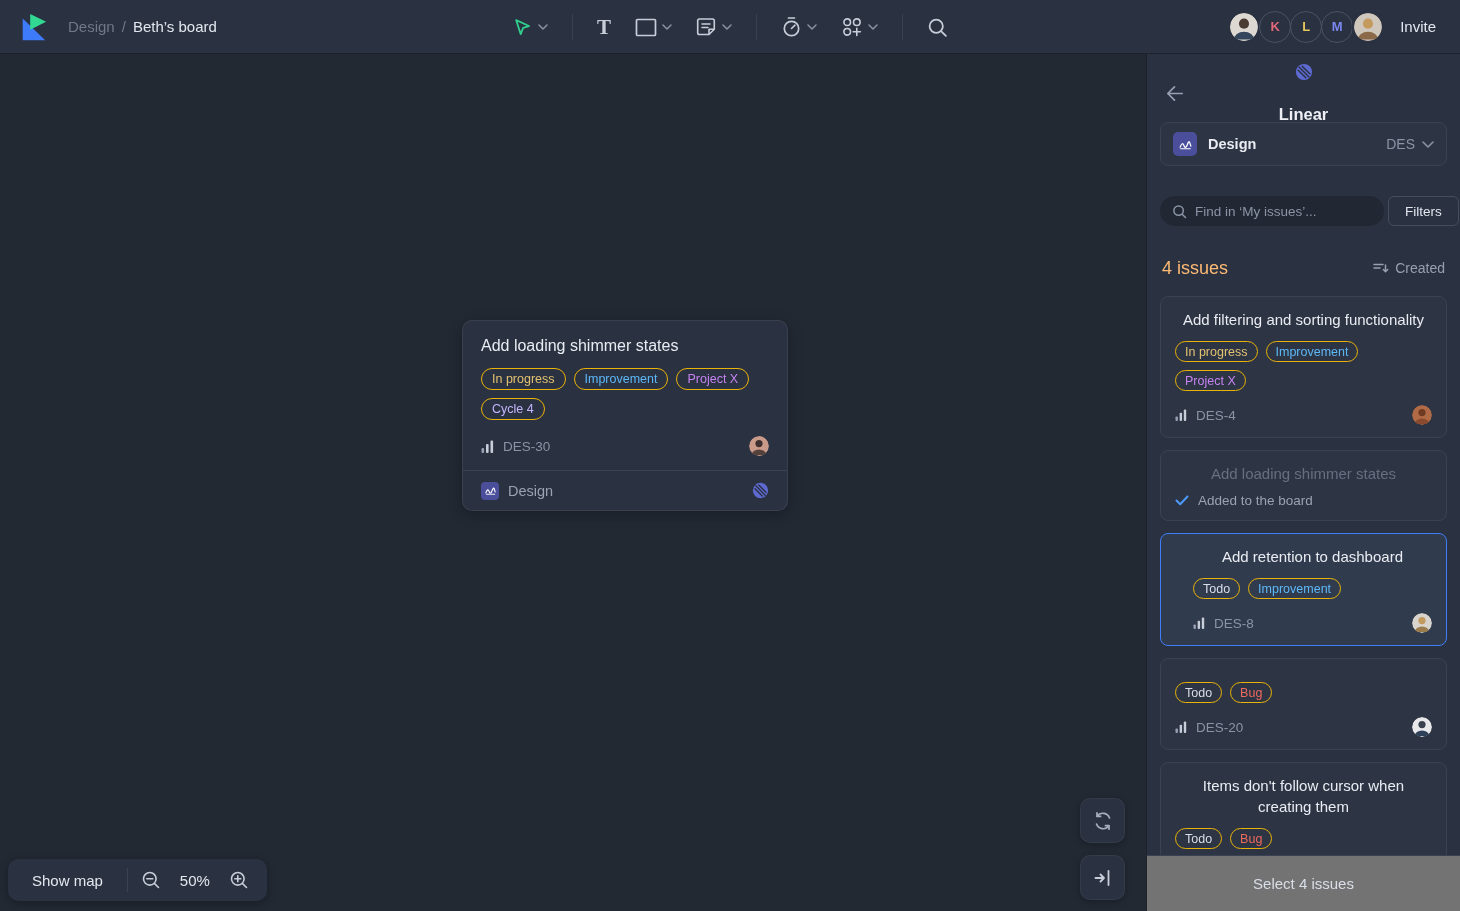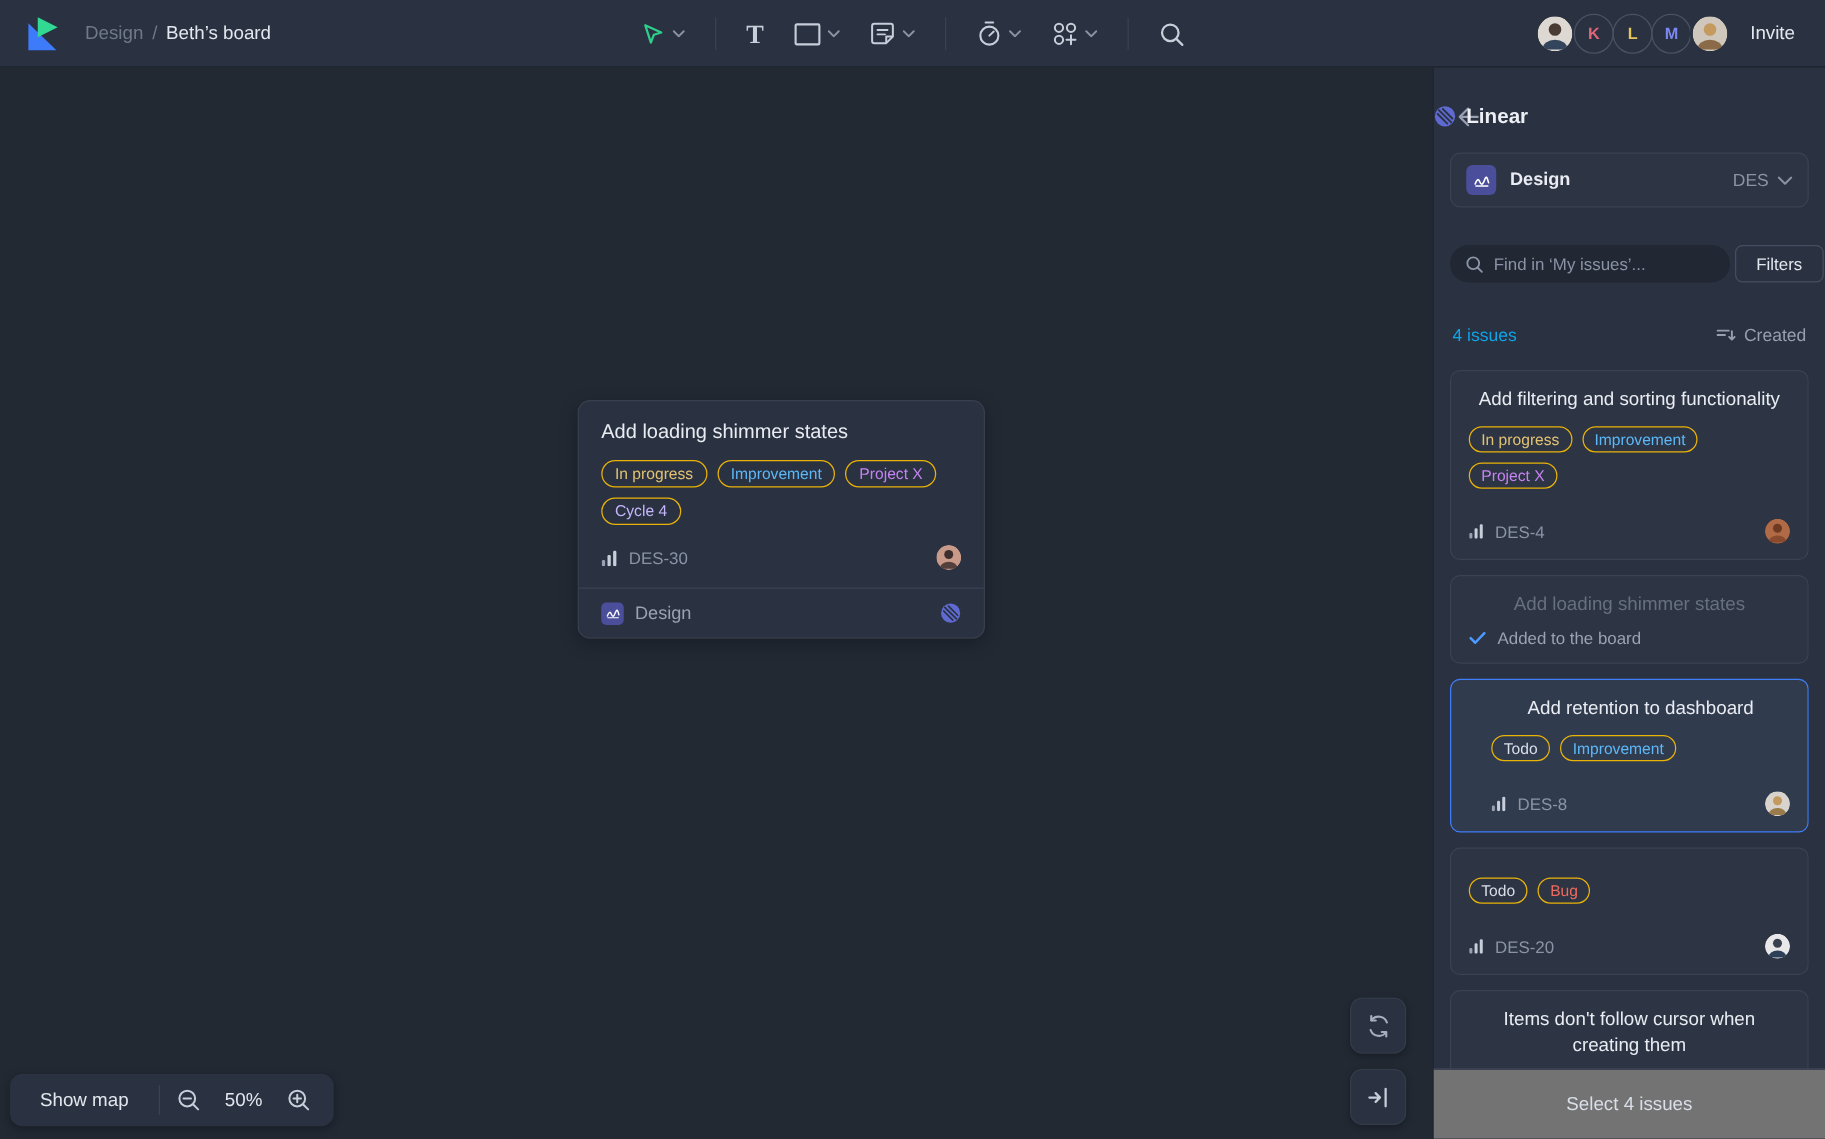--- a/index.html
+++ b/index.html
@@ -95,21 +95,21 @@
   .fab.collapse { left:1080px; top:855px; }
 
   
   .sidebar {
     position:absolute; top:54px; right:0; width:314px; bottom:0;
     background:#2A3140; border-left:1px solid #1D232D;
     display:flex; flex-direction:column; z-index:25;
   }
   .sb-header { display:flex; align-items:center; padding:22px 14px 0 14px; height:56px; position:relative; }
   .back-btn { background:none; border:none; cursor:pointer; padding:2px; }
-  .sb-title-wrap { position:absolute; left:0; right:0; display:flex; align-items:center; justify-content:flex-start; gap:8px; pointer-events:none; }
+  .sb-title-wrap { position:absolute; left:0; right:0; display:flex; align-items:center; justify-content:center; gap:24px; pointer-events:none;flex-direction:column; }
   .sb-title { font-size:16.5px; font-weight:700; color:#EDEFF4; }
   .team-selector {
     margin:12px 13px 0 13px; height:44px; border:1px solid #3A4253; border-radius:8px;
     display:flex; align-items:center; padding:0 12px; gap:11px; cursor:pointer; background:rgba(255,255,255,0.015);
   }
   .team-icon { width:24px; height:24px; border-radius:5px; background:#4A4E9B; display:flex; align-items:center; justify-content:center; }
   .team-name { font-size:14.5px; font-weight:700; color:#E9ECF2; }
   .team-key { margin-left:auto; font-size:14px; color:#8A94A6; display:flex; align-items:center; gap:7px; }
   .search-row { margin:30px 13px 0 13px; display:flex; gap:4px; }
   .search-pill {
@@ -119,30 +119,30 @@
   .search-pill input {
     flex:1; background:transparent; border:none; outline:none;
     color:#C7CEDA; font-size:13.5px; font-family:"Liberation Sans", sans-serif;
   }
   .search-pill input::placeholder { color:#8A94A6; }
   .filters-btn {
     height:30px; padding:0 16px; background:transparent; border:1px solid #454E60;
     border-radius:6px; color:#E3E7EE; font-size:13.5px; cursor:pointer;
   }
   .list-meta { margin:32px 15px 0 15px; display:flex; align-items:center; height:20px; }
-  .issue-count { font-size:14px; color:#0ea5e9; }
+  .issue-count { font-size:18px; color:#fdba74; }
   .sort-btn { margin-left:auto; background:none; border:none; color:#97A0B0; font-size:14px; display:flex; align-items:center; gap:6px; cursor:pointer; }
   .issue-list { margin:18px 13px 0 13px; flex:1; overflow:hidden; display:flex; flex-direction:column; gap:12px;text-align:center; }
   .issue-card {
     border:1px solid #3A4253; background:#2D3443; border-radius:8px;
     padding:12px 14px; cursor:pointer; flex:0 0 auto;
   }
   .issue-card .badges { margin-top:11px; }
   .issue-card .badge { font-size:12.5px; padding:2.5px 9px; }
-  .issue-card .idrow { margin-top:24px; }
+  .issue-card .idrow { margin-top:14px; }
   .issue-card-title { font-size:15px; color:#E9ECF2; line-height:21px; }
   .issue-card.selected { border:1.5px solid #3F7EF8; background:#313B4E;padding-left:32px; }
   .issue-card.added { background:#2D3443; }
   .issue-card.added .issue-card-title { color:#667080; }
   .added-row { display:flex; align-items:center; gap:9px; margin-top:9px; }
   .added-note { font-size:13.5px; color:#9AA3B3; }
   .sb-footer {
     height:56px; border-top:1px solid #3A4253; display:flex; align-items:center; justify-content:center;
     background:#737373;
   }

